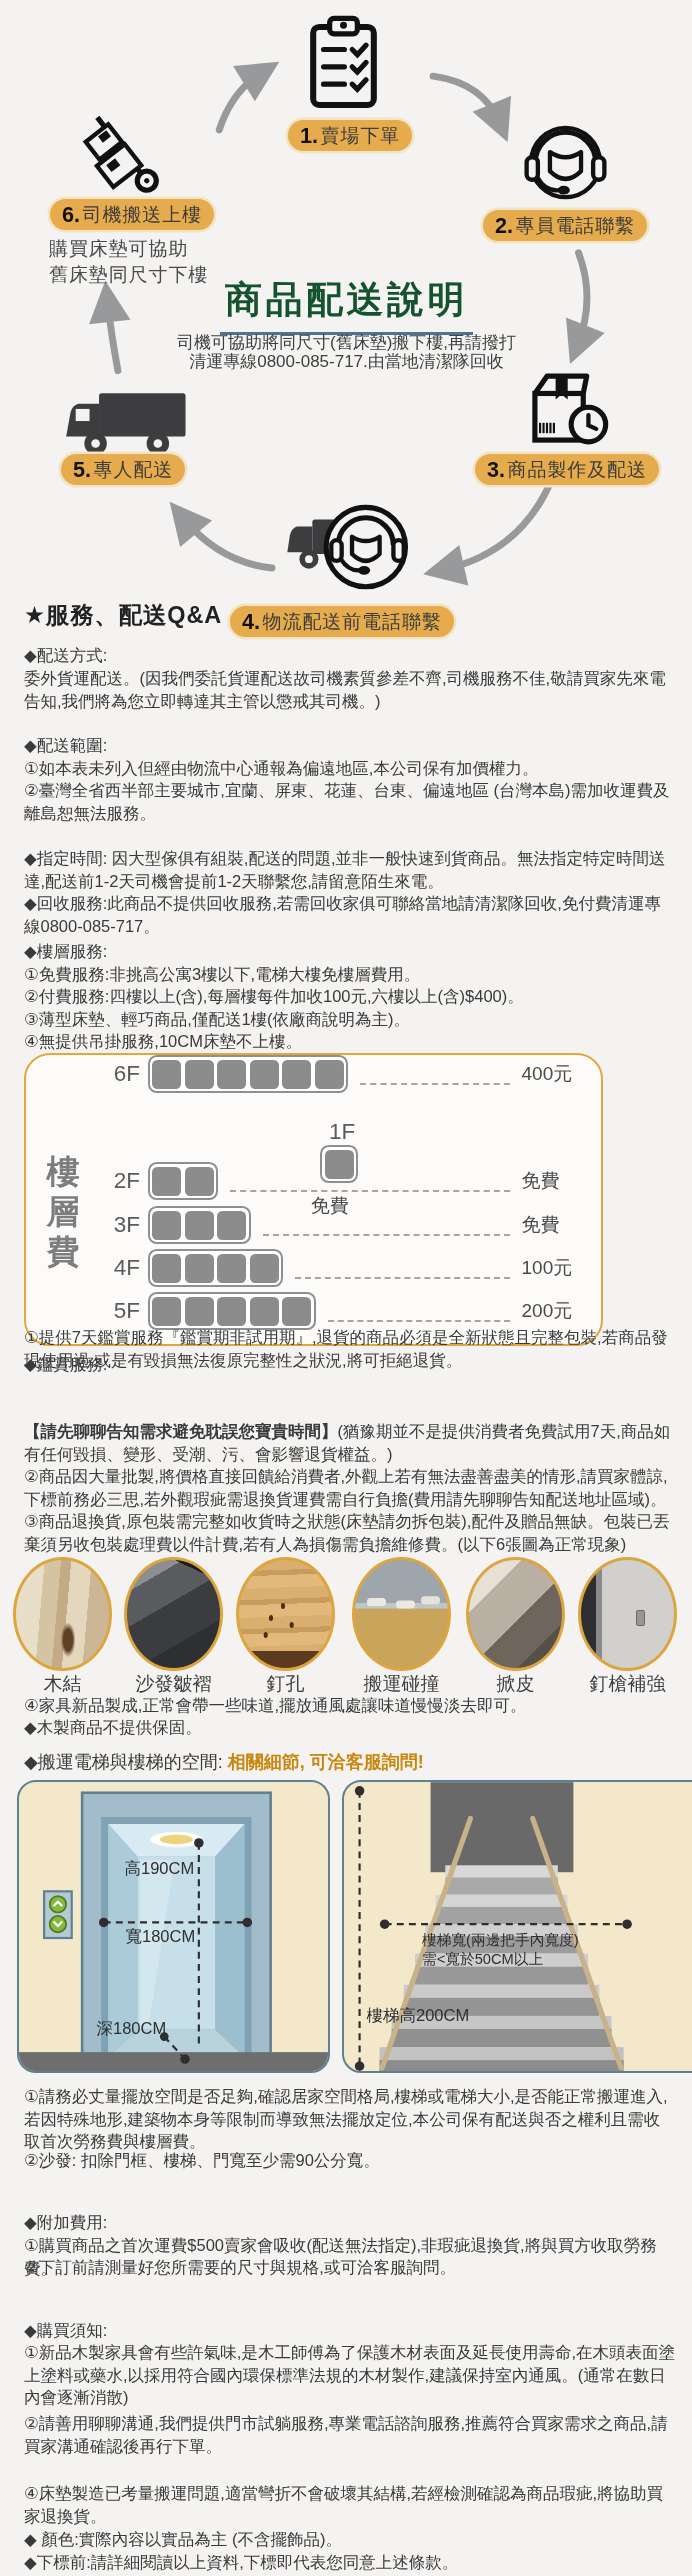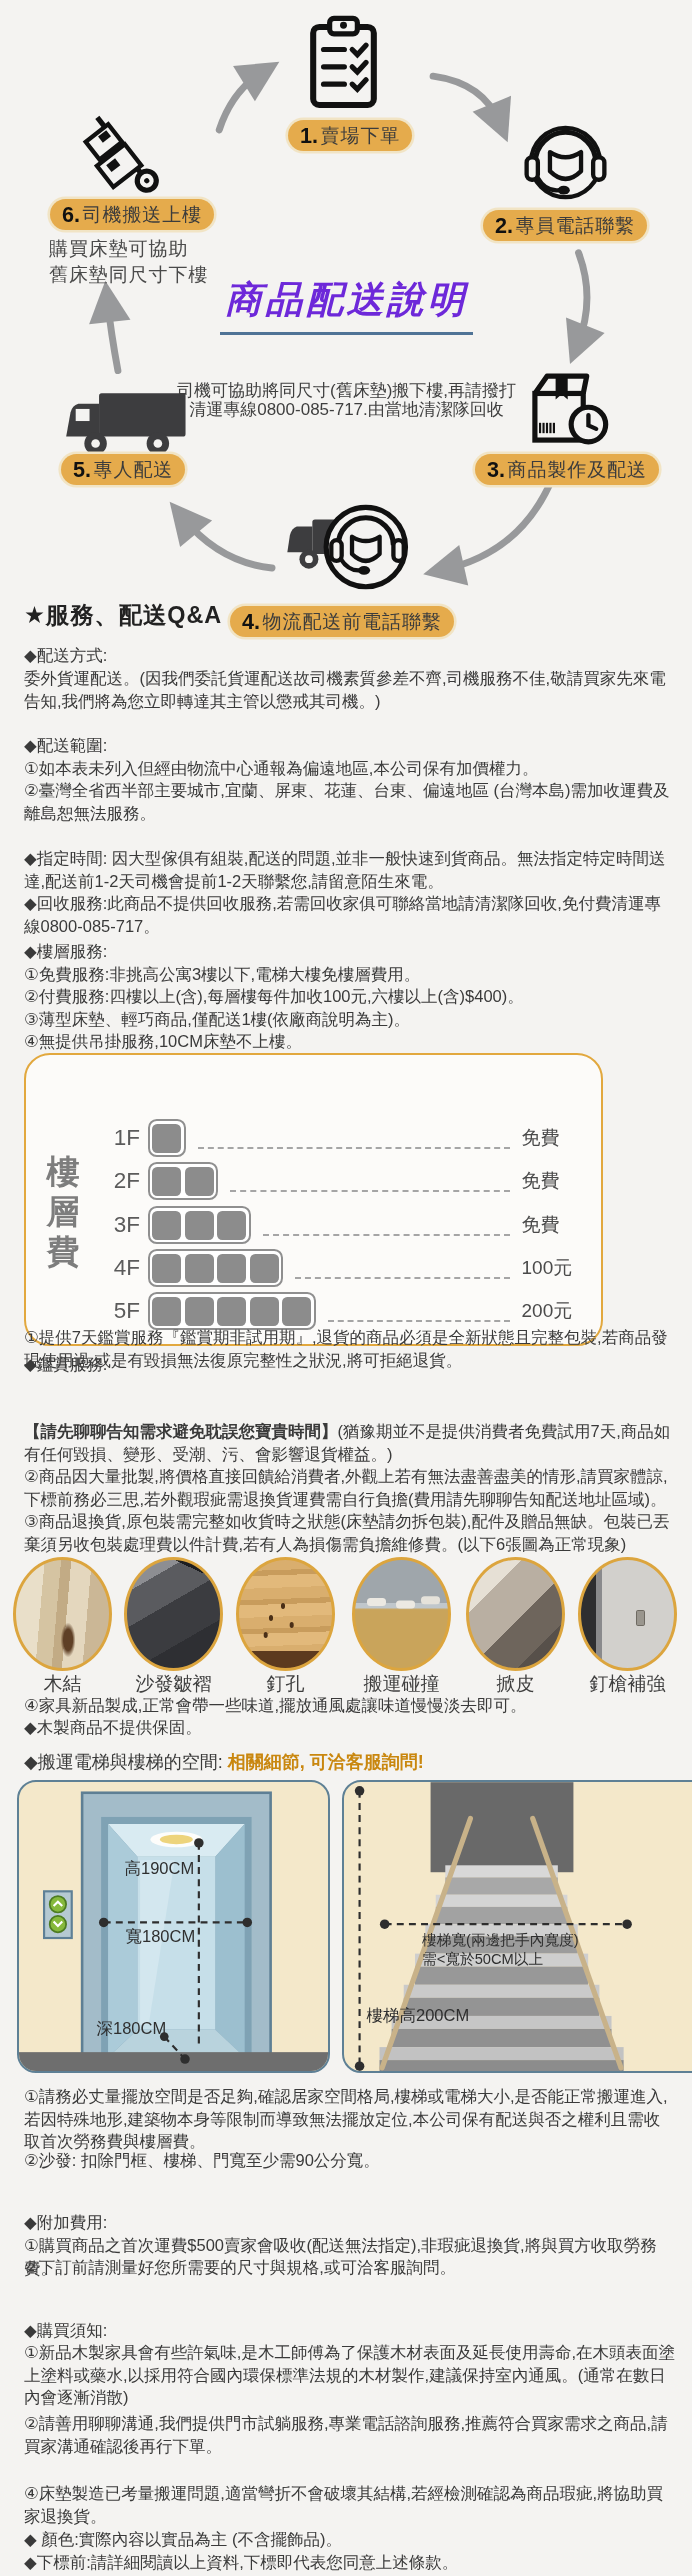--- a/index.html
+++ b/index.html
@@ -7,36 +7,36 @@
   #page{position:relative;width:693px;height:2576px;background:#f4f3f1;margin:0 auto;overflow:hidden;color:#3a3a3a;}
   .abs{position:absolute;}
   
   .badge{position:absolute;display:flex;align-items:center;justify-content:center;
     background:#e5ab4c;border-radius:19px;padding:2.6px 12px;white-space:nowrap;box-shadow:0 0 0 2.6px #f1e4c5;}
   .badge .num{font-weight:bold;font-size:21.6px;color:#111;margin-right:2.6px;}
   .badge .lbl{font-size:19px;color:#3c3c3c;letter-spacing:0.9px;}
   .note-line{position:absolute;font-size:19px;color:#4a4a4a;letter-spacing:0.9px;}
   
   #main-title{position:absolute;left:0;right:0;top:275px;text-align:center;}
-  #main-title span{display:inline-block;font-size:37px;font-weight:bold;color:#6d28d9;
-    letter-spacing:3.5px;border-bottom:3.5px solid #4f7396;padding:0 5.2px 7px 5.2px;font-style:italic;}
-  .subtitle{position:absolute;left:0;right:0;text-align:center;font-size:17px;color:#3f3f3f;margin-top:48px;}
+  #main-title span{display:inline-block;font-size:37px;font-weight:bold;color:#14532d;
+    letter-spacing:3.5px;border-bottom:3.5px solid #4f7396;padding:0 5.2px 7px 5.2px;}
+  .subtitle{position:absolute;left:0;right:0;text-align:center;font-size:17px;color:#3f3f3f;}
   
   .para{position:absolute;left:24px;width:651px;font-size:16.5px;line-height:22.5px;color:#3a3a3a;}
   .qa-head{position:absolute;left:24px;font-size:23.4px;font-weight:bold;color:#222;letter-spacing:0.9px;}
   .orange{color:#c9870f;}
   .bold{font-weight:bold;}
   
   #floor-box{position:absolute;left:24px;top:1053px;width:575px;height:289px;background:#fcfbf9;
     border:2.6px solid #e2a83e;border-radius:26px;}
   #floor-label{position:absolute;left:19px;top:97px;width:36px;font-size:33px;font-weight:bold;
     color:#7d7d7d;line-height:40px;text-align:center;}
   .fee-row{position:absolute;left:74px;right:22.5px;height:38px;display:flex;align-items:center;}
   .fee-row:nth-of-type(1){top:21px;}
-  .fee-row:nth-of-type(2){top:64px;}
+  .fee-row:nth-of-type(2){top:64px;flex-direction:column;}
   .fee-row:nth-of-type(3){top:107px;}
   .fee-row:nth-of-type(4){top:151px;}
   .fee-row:nth-of-type(5){top:194px;}
   .fee-row:nth-of-type(6){top:237px;}
   .fee-row .fl{width:40px;font-size:22.5px;color:#5b5b5b;text-align:right;margin-right:7.8px;}
   .sq-holder{display:flex;gap:3.5px;border:2.2px solid #8f8f8f;border-radius:8.7px;padding:2.6px;background:#fff;}
   .sq{width:29px;height:29px;background:#8c8c8c;border-radius:5.2px;}
   .dash-fill{flex:1;border-bottom:2.6px dashed #a5a5a5;margin:0 12px;align-self:flex-end;margin-bottom:7.8px;}
   .fee-val{width:57px;font-size:19px;color:#4a4a4a;text-align:left;}
   
@@ -265,20 +265,33 @@
       <span class="fl">5F</span>
       <div class="sq-holder">
           <div class="sq"></div>
           <div class="sq"></div>
           <div class="sq"></div>
           <div class="sq"></div>
           <div class="sq"></div>
         </div>
       <div class="dash-fill"></div>
       <span class="fee-val">200元</span>
+    </div>
+    <div class="fee-row">
+      <span class="fl">6F</span>
+      <div class="sq-holder">
+          <div class="sq"></div>
+          <div class="sq"></div>
+          <div class="sq"></div>
+          <div class="sq"></div>
+          <div class="sq"></div>
+          <div class="sq"></div>
+        </div>
+      <div class="dash-fill"></div>
+      <span class="fee-val">400元</span>
     </div>
   </div>
 
   <div class="para" style="top:1353px;">◆鑑賞服務:</div>
   <div class="para" style="top:1326px;">①提供7天鑑賞服務『鑑賞期非試用期』,退貨的商品必須是全新狀態且完整包裝,若商品發現使用過,或是有毀損無法復原完整性之狀況,將可拒絕退貨。</div>
   <div class="para" style="top:1420px;">
     <span class="bold">【請先聊聊告知需求避免耽誤您寶貴時間】</span><span>(猶豫期並不是提供消費者免費試用7天,商品如有任何毀損、變形、受潮、污、會影響退貨權益。)</span>
   </div>
   <div class="para" style="top:1465px;">②商品因大量批製,將價格直接回饋給消費者,外觀上若有無法盡善盡美的情形,請買家體諒,下標前務必三思,若外觀瑕疵需退換貨運費需自行負擔(費用請先聊聊告知配送地址區域)。</div>
   <div class="para" style="top:1510px;">③商品退換貨,原包裝需完整如收貨時之狀態(床墊請勿拆包裝),配件及贈品無缺。包裝已丟棄須另收包裝處理費以件計費,若有人為損傷需負擔維修費。(以下6張圖為正常現象)</div>

